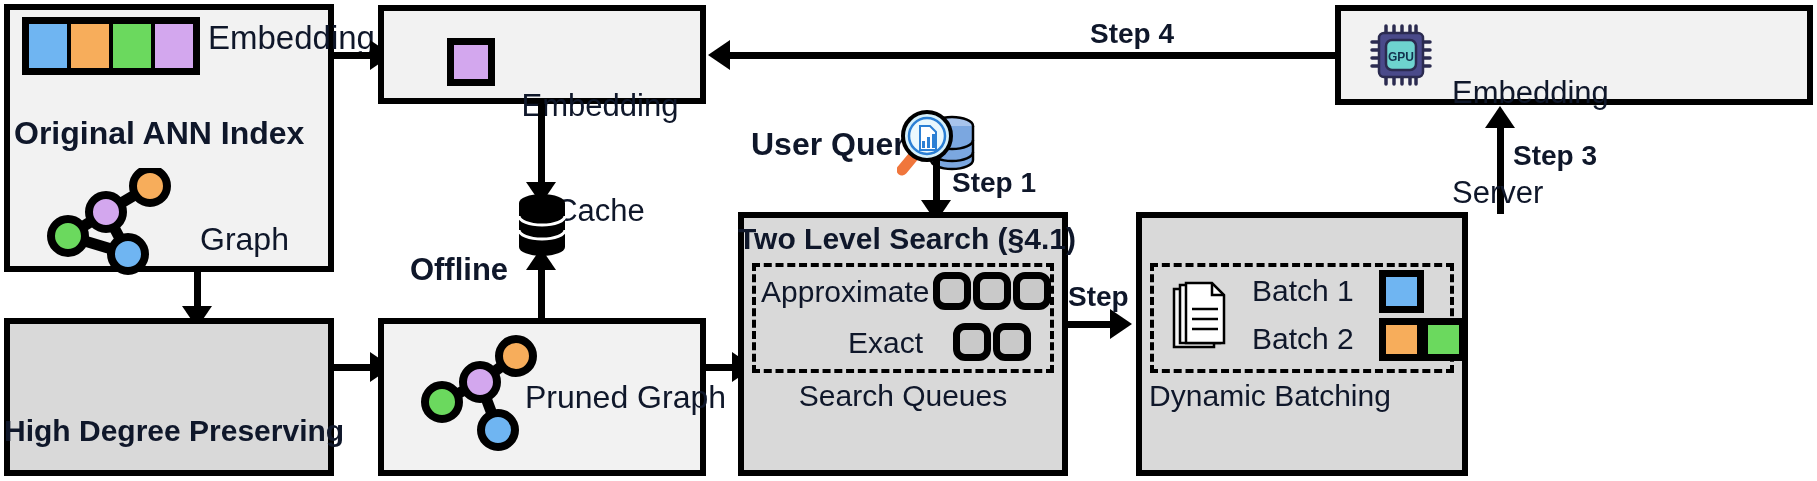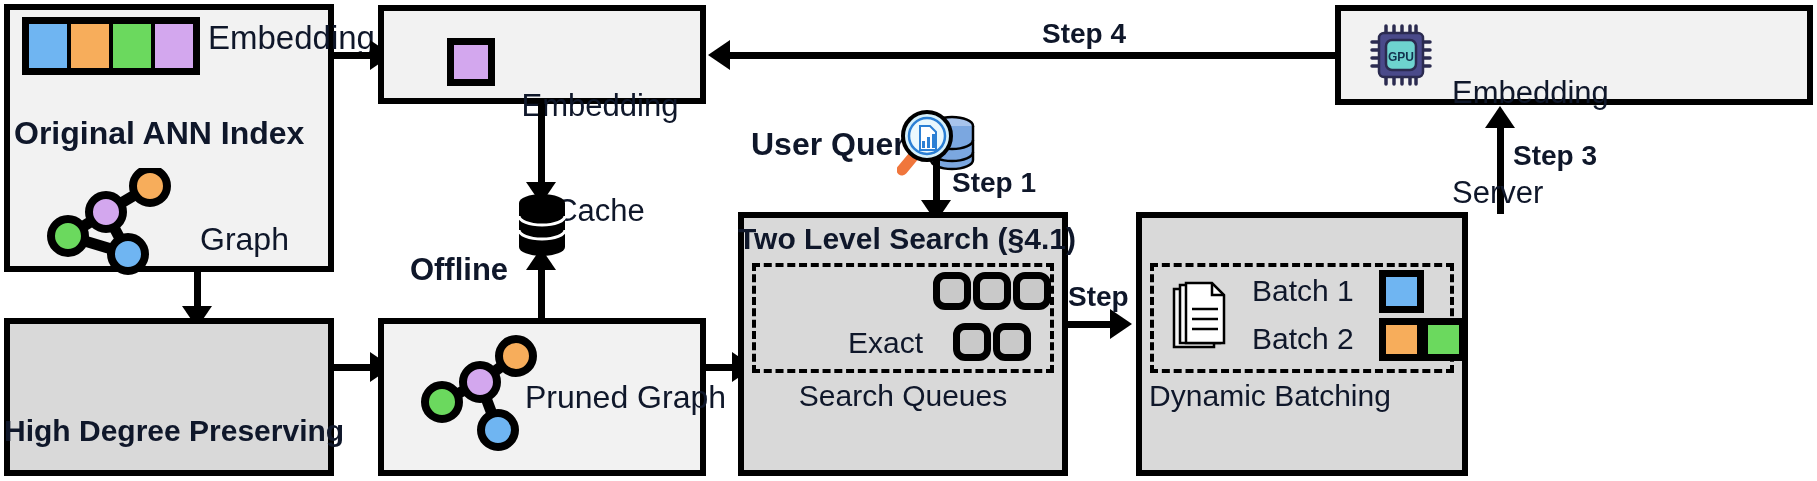--- a/index.html
+++ b/index.html
@@ -144,20 +144,21 @@
   </svg>
 
   <div class="ln vln" style="left:933px;top:158px;height:52px;"></div>
   <div class="ah ah-d" style="left:921px;top:200px;"></div>
   <div class="lbl bold" style="left:952px;top:167px;font-size:28px;">Step 1</div>
 
   <div class="box dark" style="left:738px;top:212px;width:330px;height:264px;"></div>
   <div class="lbl tc bold" style="left:738px;top:222px;width:330px;font-size:30px;">Two Level Search (§4.1)</div>
 
   <div class="dash" style="left:752px;top:263px;width:302px;height:110px;"></div>
+  <div class="lbl" style="left:761px;top:275px;font-size:30px;">Approximate</div>
   <div class="cell" style="left:933px;top:272px;width:38px;height:38px;"></div>
   <div class="cell" style="left:973px;top:272px;width:38px;height:38px;"></div>
   <div class="cell" style="left:1013px;top:272px;width:38px;height:38px;"></div>
 
   <div class="lbl" style="left:848px;top:326px;font-size:30px;">Exact</div>
   <div class="cell" style="left:953px;top:323px;width:38px;height:38px;"></div>
   <div class="cell" style="left:993px;top:323px;width:38px;height:38px;"></div>
 
   <div class="lbl tc" style="left:738px;top:379px;width:330px;font-size:30px;">Search Queues</div>
 
@@ -220,15 +221,15 @@
     <text x="31" y="37" font-family="Liberation Sans, sans-serif" font-size="12" font-weight="bold" fill="#12324E" text-anchor="middle">GPU</text>
   </svg>
 
   <div class="lbl" style="left:1452px;top:10px;font-size:31px;line-height:1.07;">
     <div>Embedding</div>
     <div>Server</div>
   </div>
 
   <div class="ln hln" style="left:730px;top:52px;width:605px;"></div>
   <div class="ah ah-l" style="left:708px;top:40px;"></div>
-  <div class="lbl bold" style="left:1042px;top:18px;font-size:28px;">Step 4</div>
+  <div class="lbl bold" style="left:1090px;top:18px;font-size:28px;">Step 4</div>
 
 </div>
 
 </body></html>

